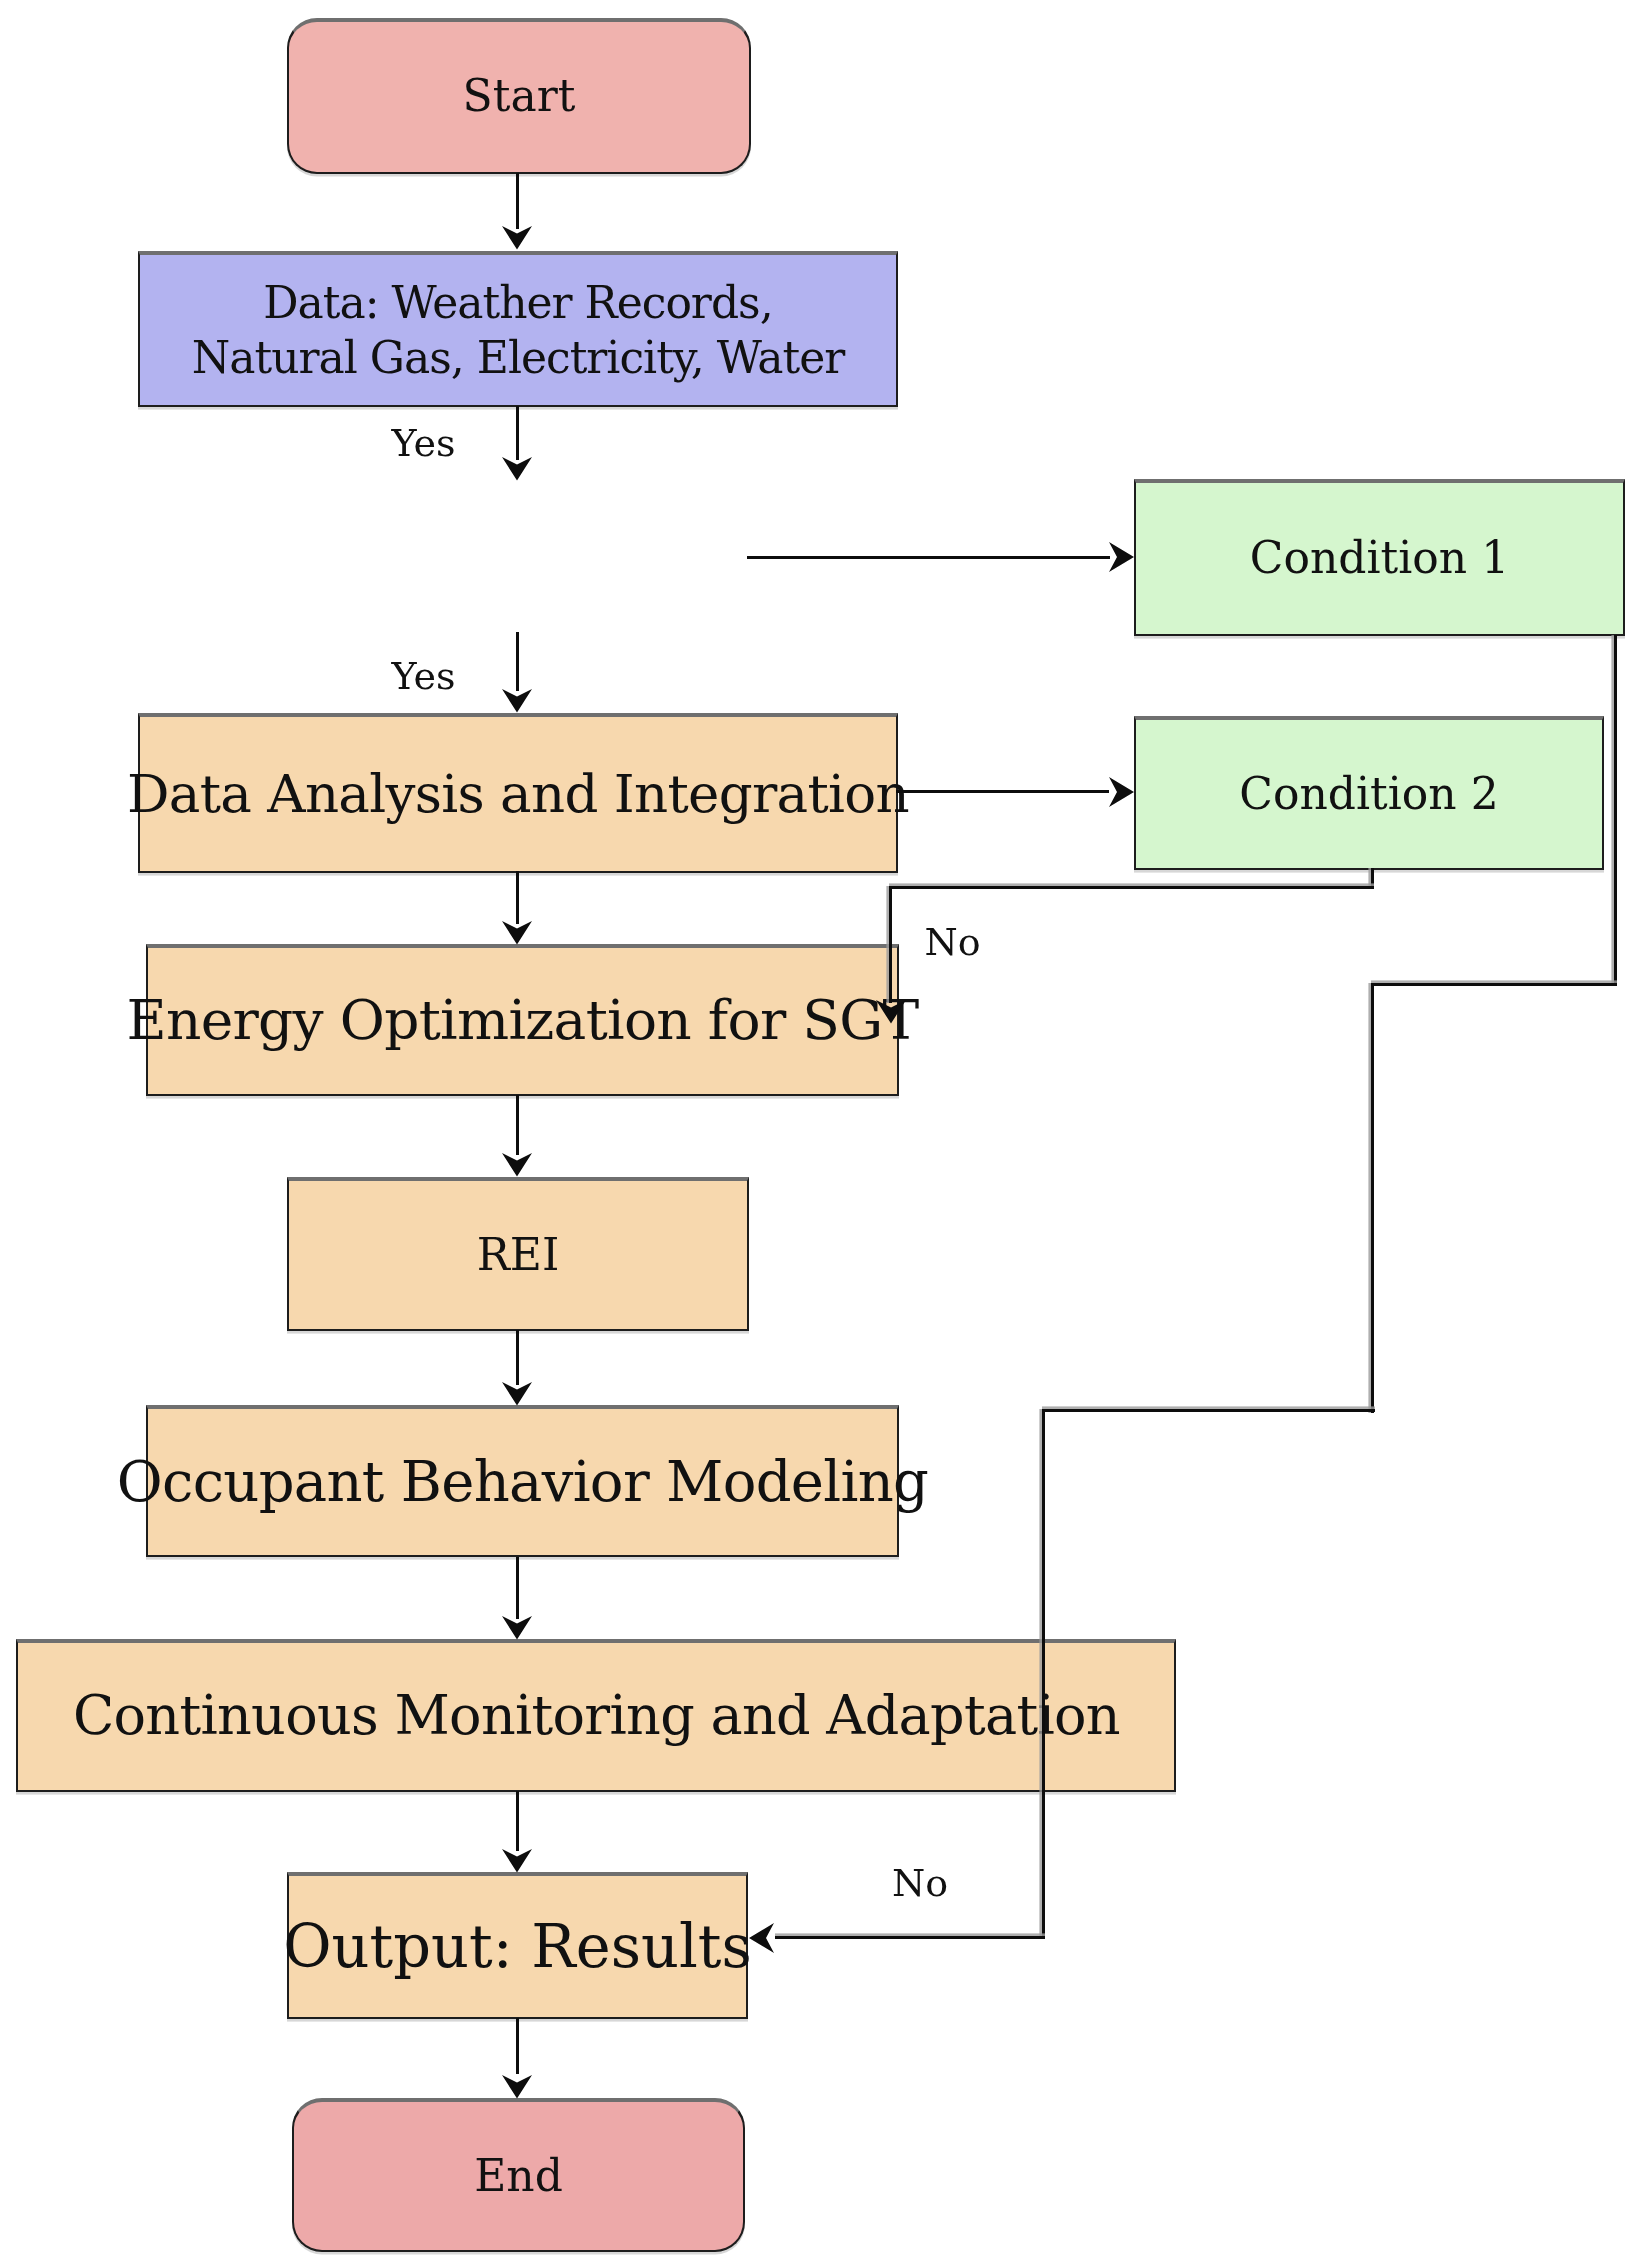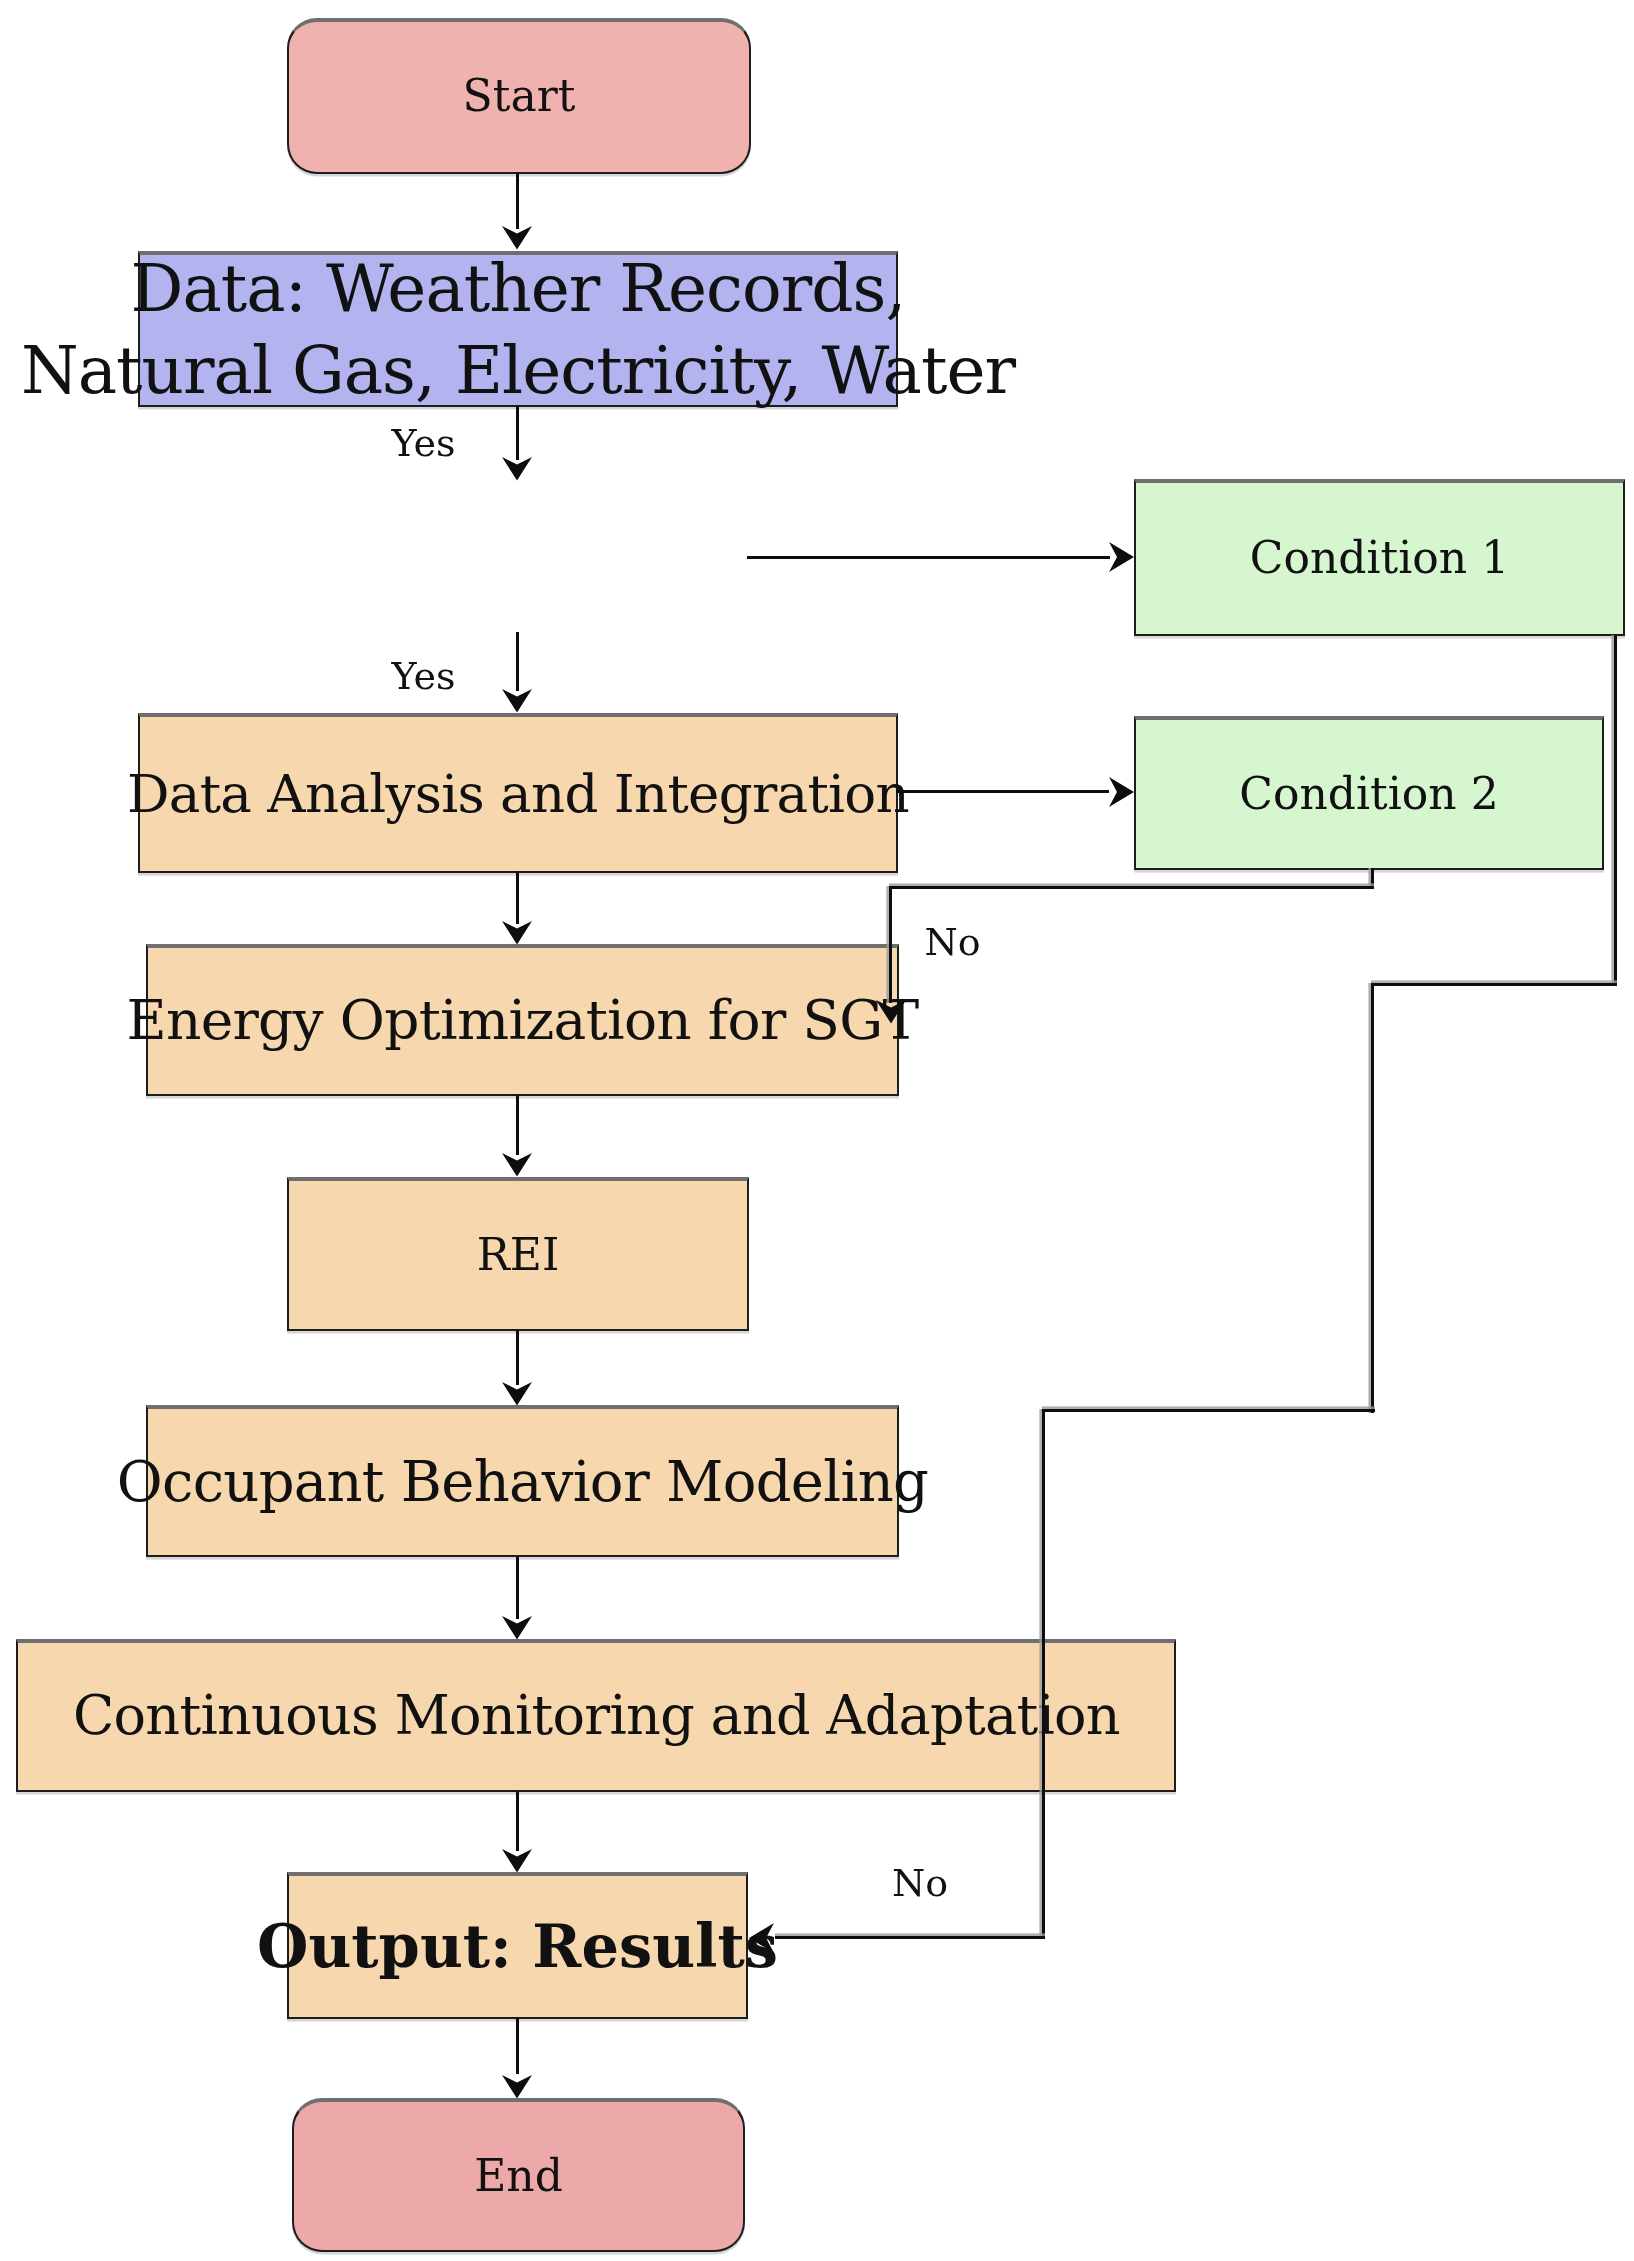--- a/index.html
+++ b/index.html
@@ -24,26 +24,26 @@
     z-index:2;
     white-space:nowrap;
   }
   .node.terminal{border-radius:30px;}
   .fill-pink{background:#F0B2AE;}
   .fill-pink-dark{background:#EDA9A9;}
   .fill-purple{background:#B3B3F0;}
   .fill-peach{background:#F7D8AE;}
   .fill-green{background:#D5F6CE;}
   .fs94{font-size:44px;}
-  .fs90{font-size:59px;font-weight:bold;}
+  .fs90{font-size:59px;}
   .fs86{font-size:56px;letter-spacing:-0.7px;}
   .fs84{font-size:55px;letter-spacing:-0.7px;}
   .fs82{font-size:54px;letter-spacing:-0.7px;}
   .fs80{font-size:53px;letter-spacing:-0.7px;}
-  .fs76{font-size:66px;letter-spacing:-1px;}
+  .fs76{font-size:44px;letter-spacing:-1px;}
   .twoline{line-height:1.25;}
   
   .vline,.hline{position:absolute;background:#0d0d0d;z-index:3;}
   .vline{width:3.3px;box-shadow:-2.6px 0 0 rgba(155,155,155,0.8);}
   .hline{height:3.3px;box-shadow:0 -2.6px 0 rgba(155,155,155,0.8);}
   .vshaft{position:absolute;width:3.3px;background:#0d0d0d;z-index:3;}
   .hshaft{position:absolute;height:3.3px;background:#0d0d0d;z-index:3;}
   .ah{position:absolute;background:#0d0d0d;z-index:4;}
   .ah-down{width:30px;height:23.6px;clip-path:polygon(0 0,50% 100%,100% 0,50% 32%);}
   .ah-right{width:25px;height:30px;clip-path:polygon(0 0,100% 50%,0 100%,32% 50%);}

